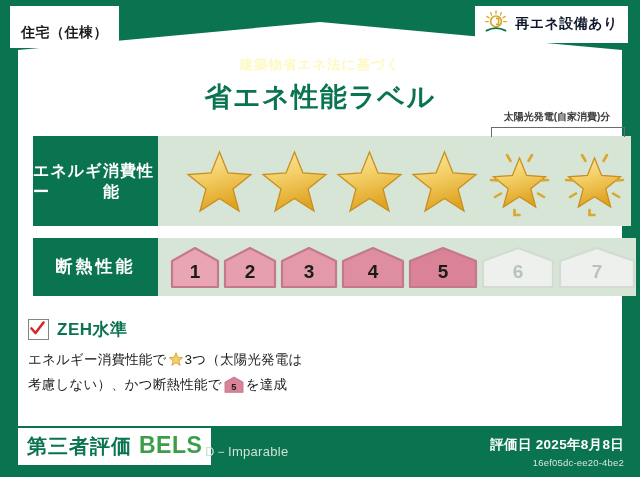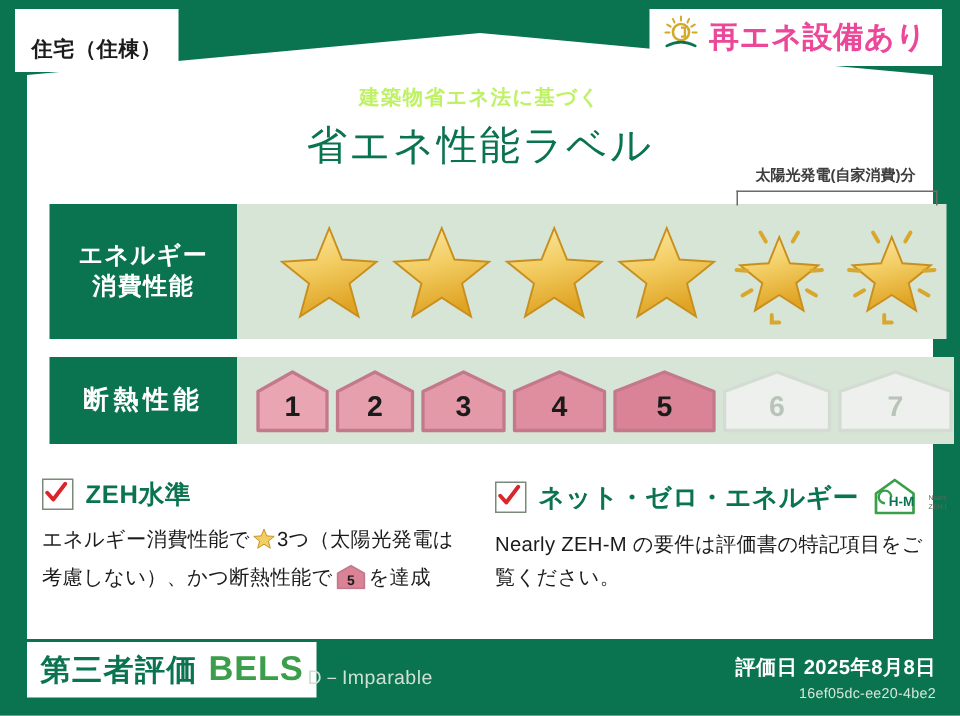--- a/index.html
+++ b/index.html
@@ -26,35 +26,35 @@
     padding:18px 11px 6px;letter-spacing:0.5px;
     white-space:nowrap;
   }
   
   .tag-renew{
     position:absolute;right:12px;top:6px;z-index:6;
     background:#ffffff;
     display:flex;align-items:center;gap:6px;
     padding:4px 10px 5px 8px;white-space:nowrap;
   }
-  .tag-renew .t{font-size:20px;font-weight:bold;color:#ec4899;letter-spacing:.5px;}
+  .tag-renew .t{font-size:14px;font-weight:bold;color:#0f172a;letter-spacing:.5px;}
 
   
   .title-wrap{position:absolute;left:0;right:0;top:56px;text-align:center;z-index:5;}
-  .title-sub{font-size:13.5px;font-weight:bold;color:#bef264;letter-spacing:1px;}
-  .title-main{font-size:27px;font-weight:normal;color:#0a7350;letter-spacing:1.5px;margin-top:5px;}
+  .title-sub{font-size:13.5px;font-weight:bold;color:#fef9c3;letter-spacing:1px;}
+  .title-main{font-size:27px;font-weight:bold;color:#0a7350;letter-spacing:1.5px;margin-top:5px;}
 
   
   .row{position:absolute;display:flex;align-items:stretch;}
   .row-energy{left:33px;top:136px;width:574px;height:90px;}
   .row-insul{left:33px;top:238px;width:574px;height:58px;}
 
   .row-label{
     width:125px;background:#0a7350;color:#ffffff;
-    display:flex;flex-direction:column;align-items:center;justify-content:center;
+    display:flex;align-items:center;justify-content:center;
     font-weight:bold;line-height:1.32;letter-spacing:1px;flex:none;
   }
   .row-energy .row-label{font-size:16px;}
   .row-insul .row-label{font-size:17px;letter-spacing:3px;}
   .row-body{
     flex:1;background:#d7e5d6;display:flex;align-items:center;position:relative;
   }
   .row-energy .row-body{padding-left:25px;}
   .row-insul .row-body{padding-left:12px;}
 
@@ -312,40 +312,20 @@
       <div class="col-text">
         <span>エネルギー消費性能で</span><span class="inline-star"><svg width="16" height="16" viewBox="0 0 73 74">
               <path d="M36.5 8 L45 29 L68 30.5 L50 45 L56 67 L36.5 54.5 L17 67 L23 45 L5 30.5 L28 29 Z" fill="#f3ce65" stroke="#c98f1d" stroke-width="3"></path>
             </svg></span><span>3つ（太陽光発電は考慮しない）、かつ断熱性能で</span><span class="inline-chip"><svg width="20" height="17" viewBox="0 0 50 44">
               <path d="M2 42 V16 L25 3 L48 16 V42 Z" fill="#da8396" stroke="#c4798b" stroke-width="3" stroke-linejoin="round"></path>
               <text x="25" y="36" font-size="24" font-weight="bold" text-anchor="middle" fill="#1b1b1b" font-family="Liberation Sans, sans-serif">5</text>
             </svg></span><span>を達成</span>
       </div>
     </div>
 
-    <div class="col">
-      <div class="col-head">
-        <span class="cbox">
-          <svg width="15" height="15" viewBox="0 0 15 15">
-            <path d="M1.5 7.5 L5.5 12 L13.5 1.5" fill="none" stroke="#d8262c" stroke-width="2.6" stroke-linecap="round" stroke-linejoin="round"></path>
-          </svg>
-        </span>
-        <span class="ttl">ネット・ゼロ・エネルギー</span>
-        <span class="zehm-logo">
-          <svg width="50" height="26" viewBox="0 0 50 26">
-            <path d="M3 24 V11 L15.5 2 L28 11 V24 Z" fill="#ffffff" stroke="#3a9e4a" stroke-width="1.8" stroke-linejoin="round"></path>
-            <path d="M9 17.5 a4.2 4.2 0 1 1 4.2 -4.2" fill="none" stroke="#3a9e4a" stroke-width="1.6"></path>
-            <text x="20" y="19" font-size="9" font-weight="bold" fill="#0a7350" text-anchor="middle" font-family="Liberation Sans, sans-serif">H-M</text>
-            <text x="38" y="15" font-size="4.6" fill="#5a6a5a" font-family="Liberation Sans, sans-serif">Nearly</text>
-            <text x="38" y="21" font-size="4.6" fill="#5a6a5a" font-family="Liberation Sans, sans-serif">ZEH-M</text>
-          </svg>
-        </span>
-      </div>
-      <div class="col-text">Nearly ZEH-M の要件は評価書の特記項目をご覧ください。</div>
-    </div>
 
   </div>
 
   <div class="footer">
     <div class="bels-box">
       <span class="bels-jp">第三者評価</span>
       <span class="bels-en">BELS</span>
     </div>
     <div class="bels-code">D－Imparable</div>
     <div class="foot-right">

